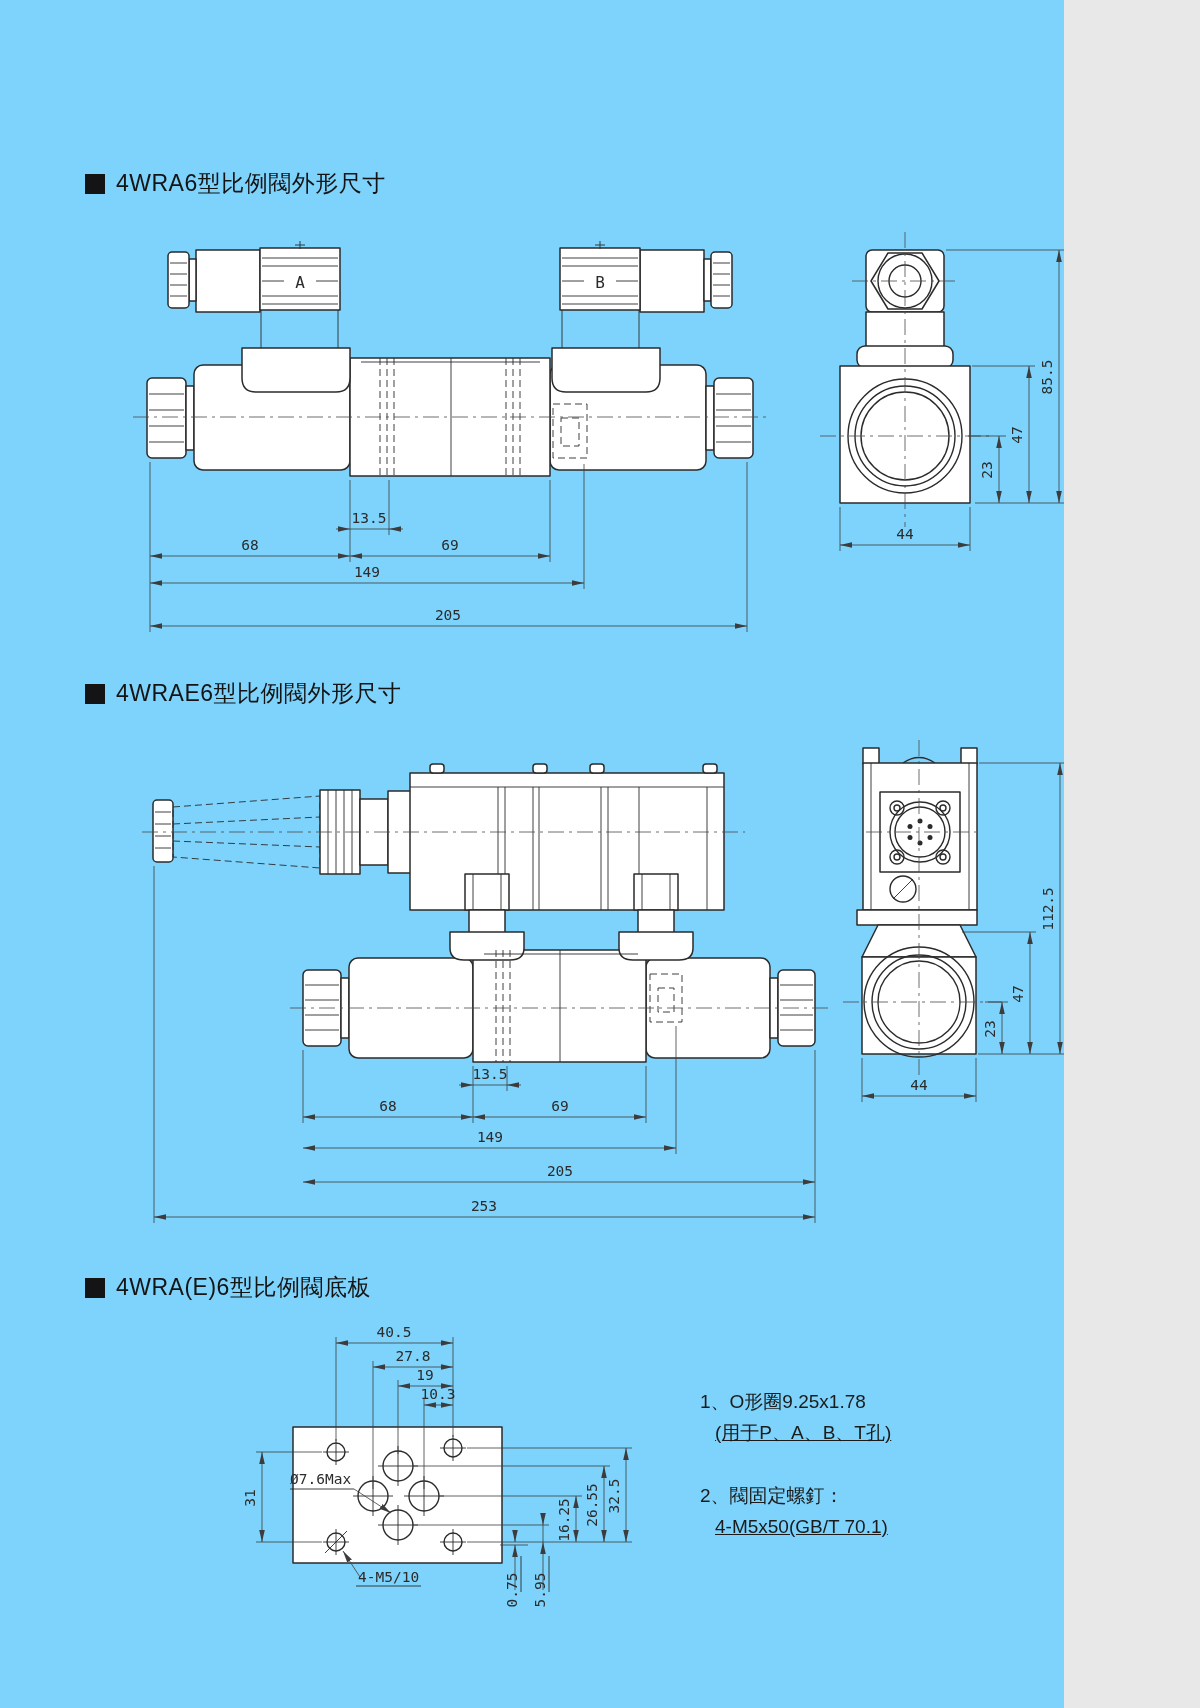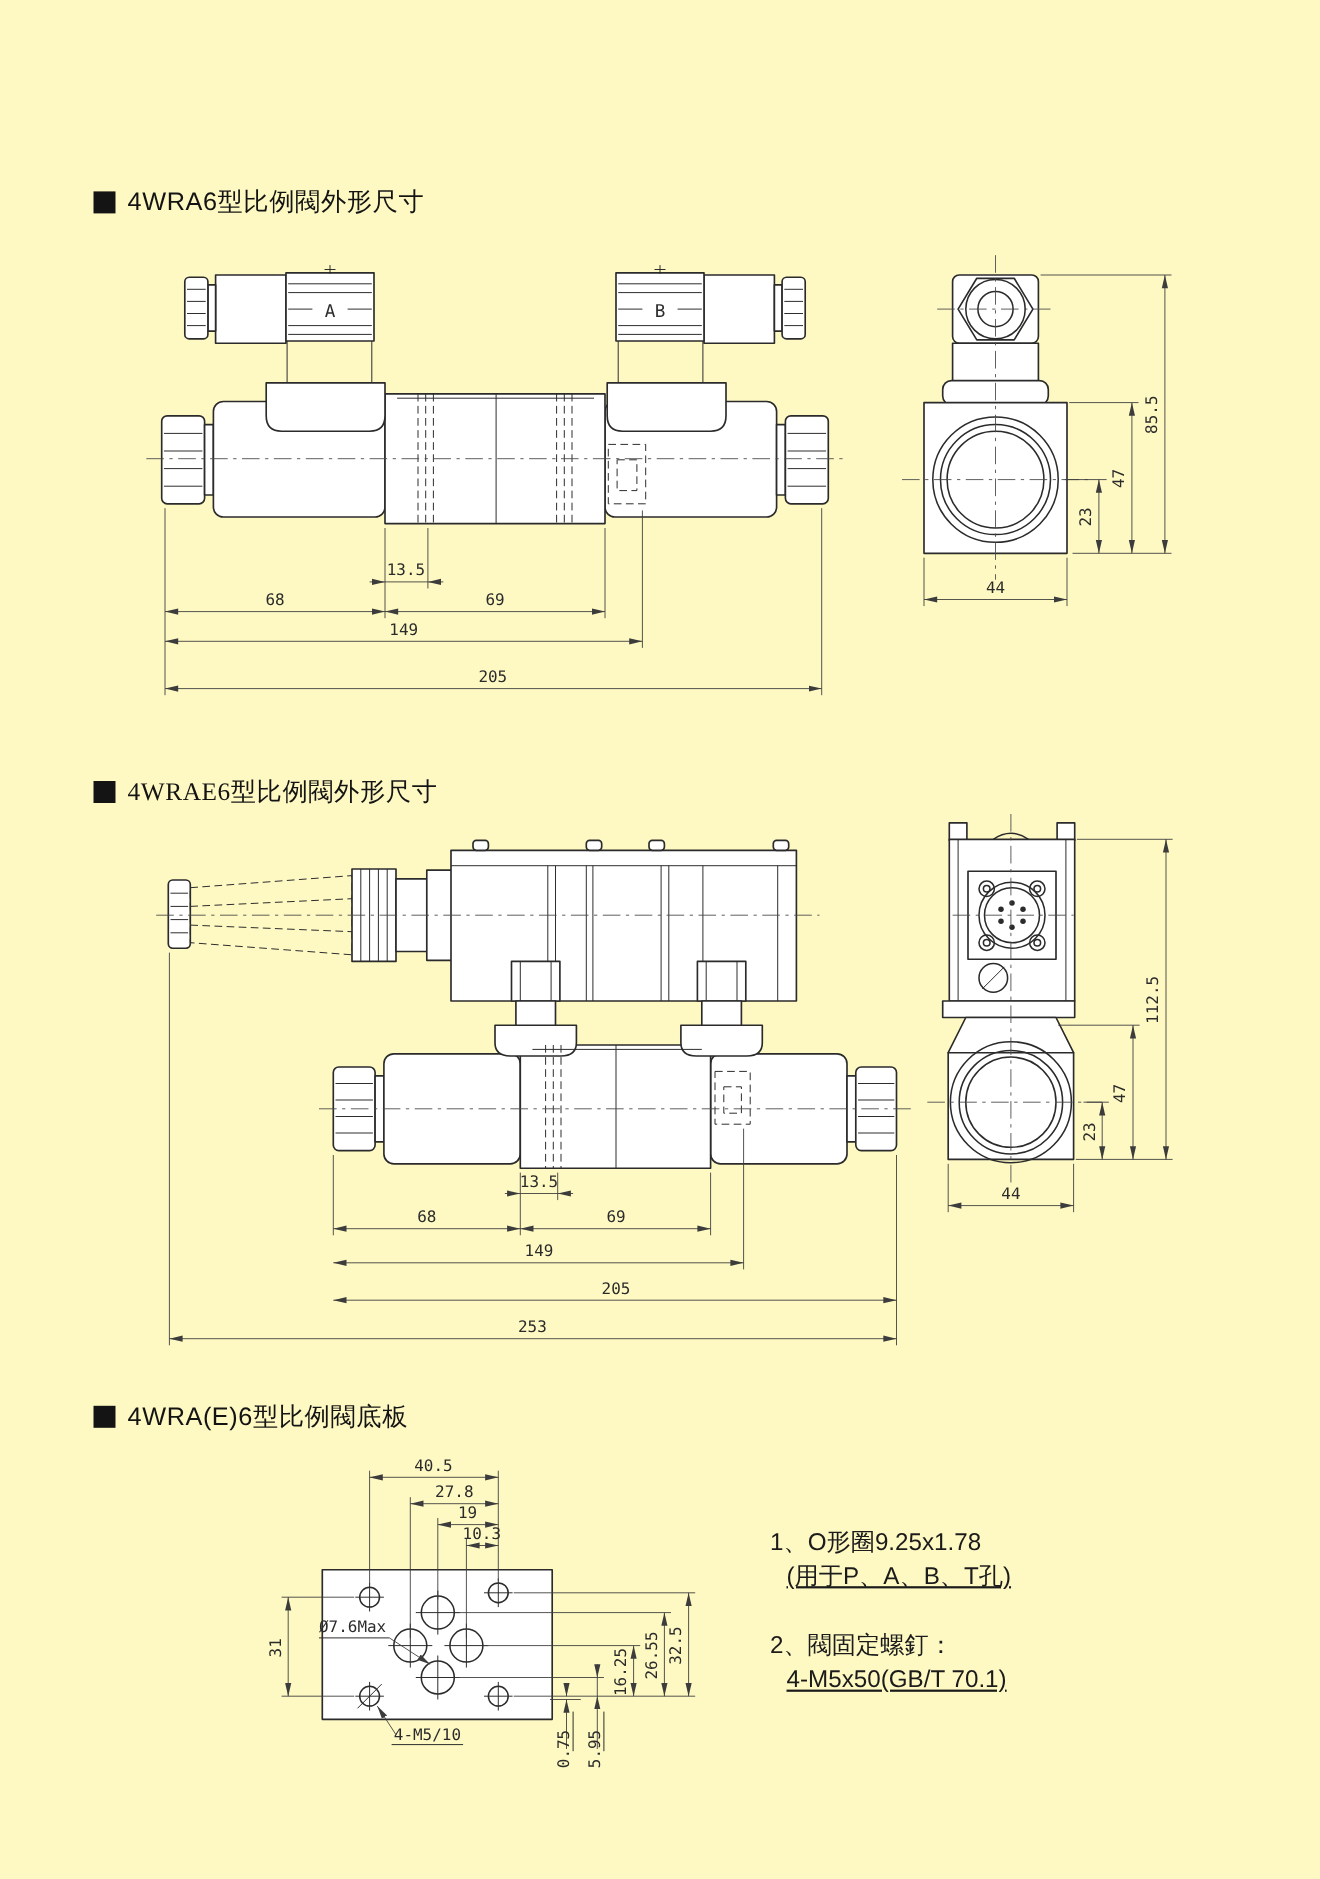--- a/index.html
+++ b/index.html
@@ -1,25 +1,25 @@
 <!DOCTYPE html>
 <html><head>
 <meta charset="utf-8">
 <style>
   html,body{margin:0;padding:0;background:#e8e8e8;}
   .sheet{
-    position:relative;width:1200px;height:1708px;background:#fef9c3;
+    position:relative;width:1064px;height:1708px;background:#7dd3fc;
     font-family:"Liberation Sans","DejaVu Sans",sans-serif;overflow:hidden;
   }
   .sec-title{
     position:absolute;display:flex;align-items:center;gap:11px;
     font-size:23px;color:#141414;letter-spacing:.5px;white-space:nowrap;
   }
   .sq{width:20px;height:20px;background:#141414;flex:0 0 auto;}
-  .note{position:absolute;font-size:22px;color:#1b1b1b;line-height:31px;white-space:nowrap;}
+  .note{position:absolute;font-size:19px;color:#1b1b1b;line-height:31px;white-space:nowrap;}
   .note .ind{padding-left:15px;text-decoration:underline;}
   svg.cad{position:absolute;left:0;top:0;}
   .ol{fill:#ffffff;stroke:#2b2b2b;stroke-width:1.5;stroke-linejoin:round;}
   .ol2{fill:none;stroke:#2b2b2b;stroke-width:1.4;stroke-linejoin:round;}
   .thin{fill:none;stroke:#2b2b2b;stroke-width:0.9;}
   .dash{fill:none;stroke:#2b2b2b;stroke-width:0.9;stroke-dasharray:7 4;}
   .cl{fill:none;stroke:#4a4a4a;stroke-width:0.8;stroke-dasharray:16 5 3 5;}
   .dim{fill:none;stroke:#3c3c3c;stroke-width:0.8;}
   text.dt{font-family:"DejaVu Sans Mono","Liberation Mono",monospace;font-size:14.5px;fill:#2b2b2b;text-anchor:middle;}
   text.dts{font-family:"DejaVu Sans Mono","Liberation Mono",monospace;font-size:14.5px;fill:#2b2b2b;text-anchor:start;}
@@ -27,21 +27,21 @@
 </style>
 </head>
 <body>
 
 <div class="sheet">
 
   <div class="sec-title" style="left:85px;top:168px;">
     <span class="sq"></span>
     <span>4WRA6型比例閥外形尺寸</span>
   </div>
-  <div class="sec-title" style="left:85px;top:704px;font-family:Liberation Serif, serif;">
+  <div class="sec-title" style="left:85px;top:678px;">
     <span class="sq"></span>
     <span>4WRAE6型比例閥外形尺寸</span>
   </div>
   <div class="sec-title" style="left:85px;top:1272px;text-align:right;">
     <span class="sq"></span>
     <span>4WRA(E)6型比例閥底板</span>
   </div>
 
   <div class="note" style="left:700px;top:1386px;">
     <div>1、O形圈9.25x1.78</div>

